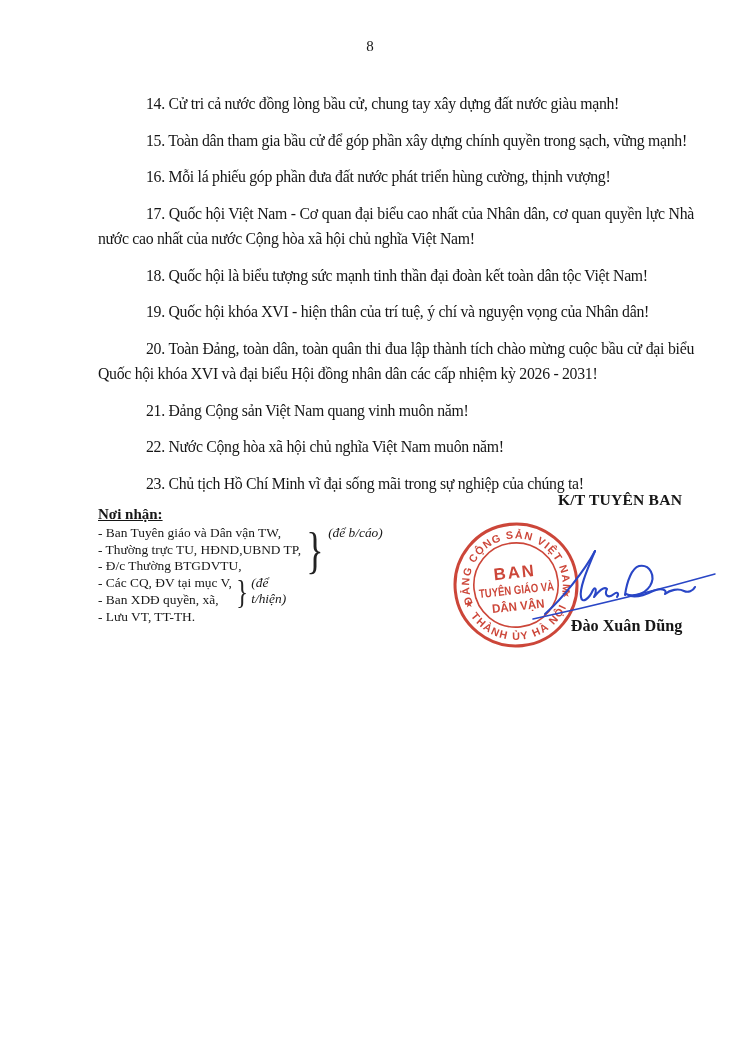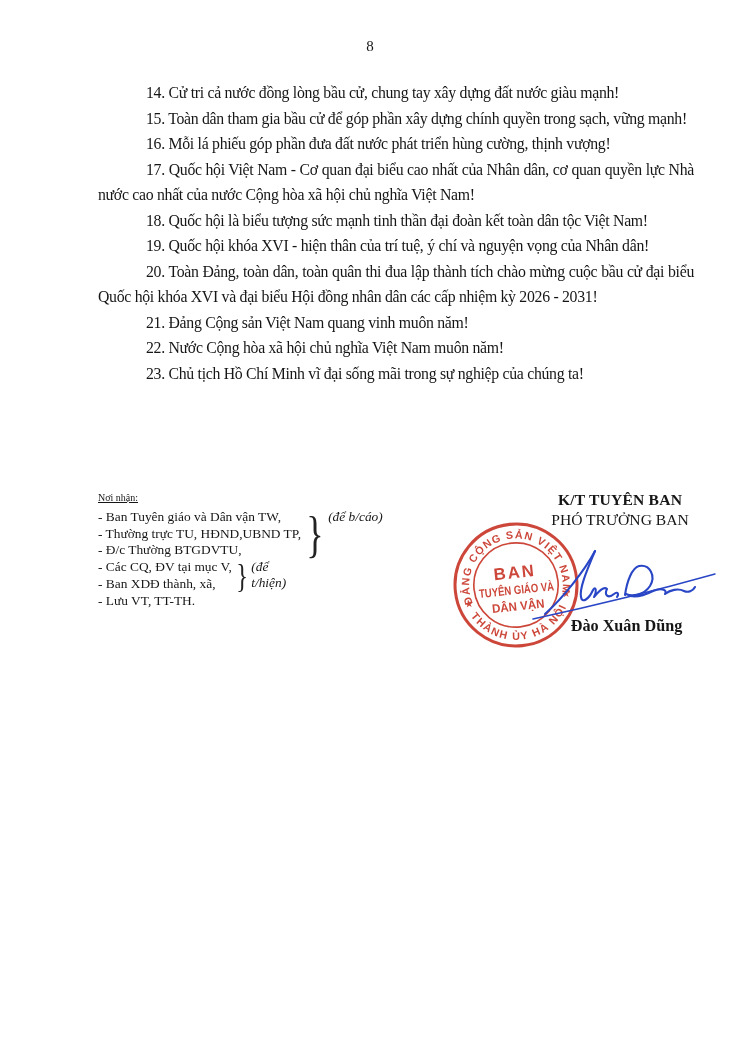--- a/index.html
+++ b/index.html
@@ -26,35 +26,37 @@
     left: 98px;
     top: 80px;
     width: 596px;
   }
   .slogan {
     font-size: 15.8px;
     line-height: 25.5px;
     text-align: justify;
     text-indent: 48px;
     letter-spacing: -0.3px;
+    margin-top: 11px;
   }
   
   .recipients {
     position: absolute;
     left: 98px;
     top: 490px;
     width: 340px;
     font-size: 13.4px;
     line-height: 16.4px;
   }
   .recip-title {
-    font-size: 10px;
-    font-weight: normal;
+    font-size: 15px;
+    font-weight: bold;
     text-decoration: underline;
     margin-bottom: 3px;
+    margin-top: 16px;
   }
   .recip-group { display: flex; align-items: flex-start; }
   .recip-lines { flex: 0 0 auto; }
   .brace {
     flex: 0 0 auto;
     font-family: "Liberation Serif", serif;
     font-weight: normal;
     line-height: 1;
     transform: scaleX(0.72);
     margin: 0 1px 0 2px;
@@ -130,36 +132,35 @@
         <div class="recip-line">- Thường trực TU, HĐND,UBND TP,</div>
         <div class="recip-line">- Đ/c Thường BTGDVTU,</div>
       </div>
       <span class="brace brace-3">}</span>
       <span class="recip-note">(để b/cáo)</span>
     </div>
 
     <div class="recip-group">
       <div class="recip-lines">
         <div class="recip-line">- Các CQ, ĐV tại mục V,</div>
-        <div class="recip-line">- Ban XDĐ thành, xã,</div>
+        <div class="recip-line">- Ban XDĐ quyền, xã,</div>
       </div>
       <span class="brace brace-2">}</span>
       <span class="recip-note recip-note-2col">
         <div>(để</div>
         <div>t/hiện)</div>
       </span>
     </div>
 
     <div class="recip-line">- Lưu VT, TT-TH.</div>
   </section>
 
   <section>
     <div class="sig-titles">
       <div class="sig-title1">K/T TUYÊN BAN</div>
-      <div class="sig-title2">PHÓ TRƯỞNG BAN</div>
     </div>
 
     <svg class="seal-svg" width="128" height="128" viewBox="0 0 126 126">
       <defs>
         <path id="arcTop" d="M 19.0 76.5 A 46 46 0 1 1 107.0 76.5" fill="none"></path>
         <path id="arcBottom" d="M 14.9 87.5 A 54 54 0 0 0 111.1 87.5" fill="none"></path>
       </defs>
       <circle cx="63" cy="63" r="60" fill="none" stroke-width="3" stroke="#c9392b"></circle>
       <circle cx="63" cy="63" r="41.5" fill="none" stroke-width="1.6" stroke="#c9392b"></circle>
       <text font-size="10.6" font-weight="bold" letter-spacing="1.2" fill="#c9392b">

